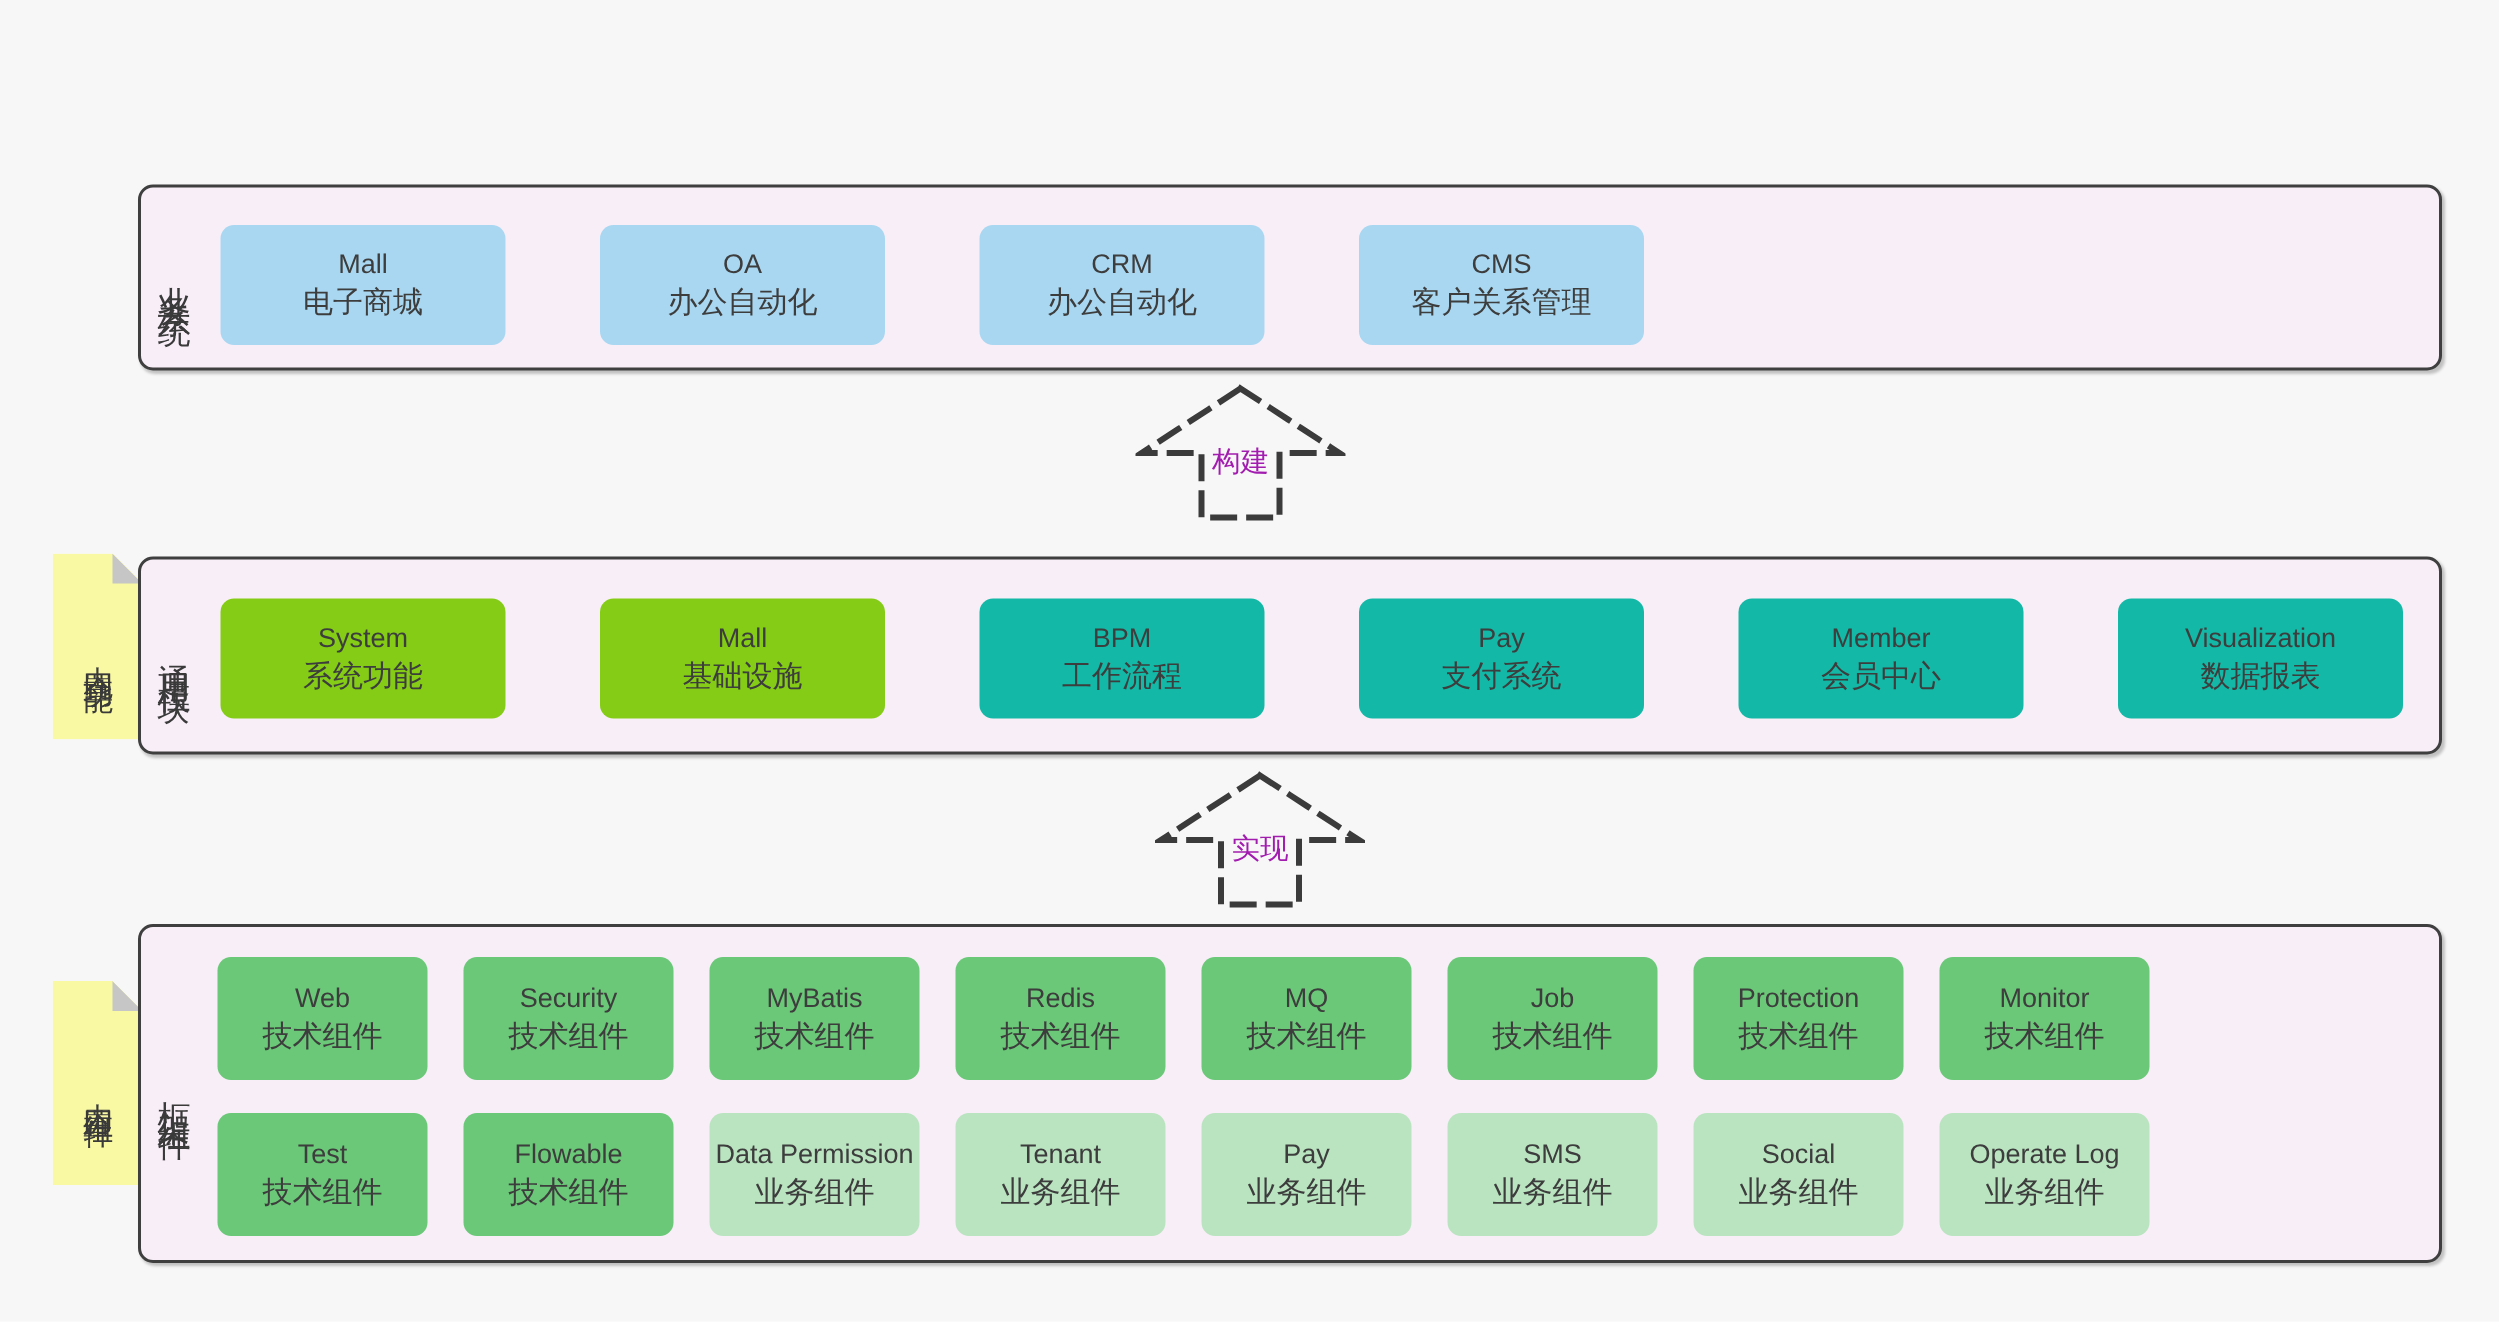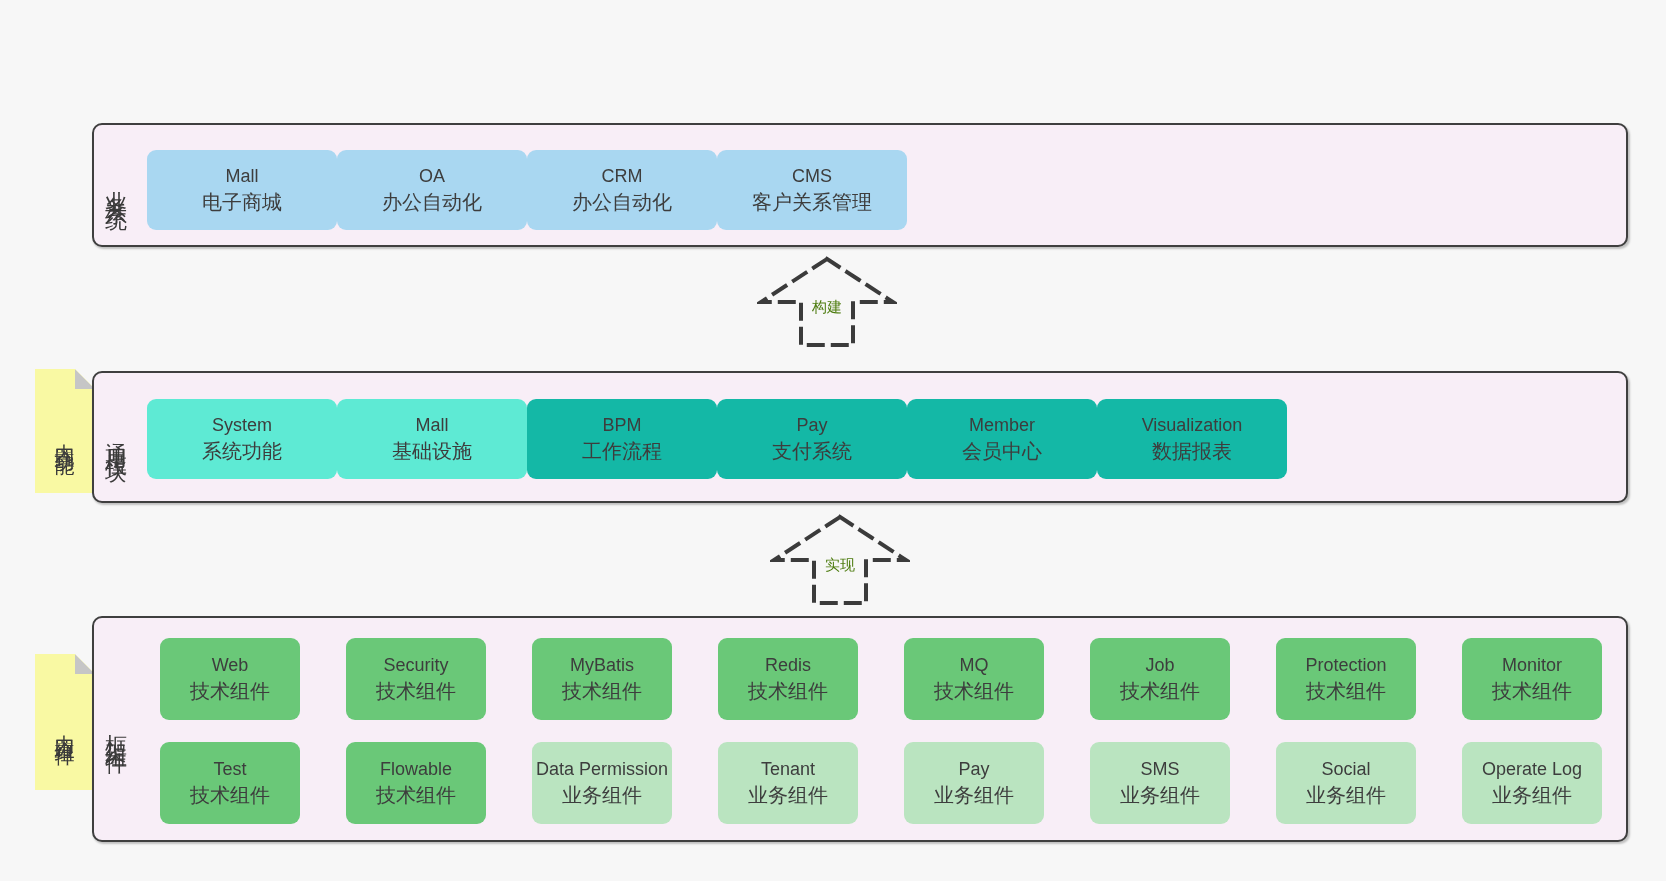--- a/index.html
+++ b/index.html
@@ -23,38 +23,38 @@
   #panel-business{top:123px;height:124px;}
   #panel-common{top:371px;height:132px;}
   #panel-framework{top:616px;height:226px;}
   .vlabel{
     position:absolute;left:11px;top:50%;
     transform:translateY(-50%);
     writing-mode:vertical-rl;text-orientation:upright;
     font-size:22px;letter-spacing:6px;line-height:1;
     color:#3a3a3a;white-space:nowrap;
   }
-  .row{position:absolute;left:53px;display:flex;}
+  .row{position:absolute;left:53px;display:flex;gap:63px;}
   #panel-business .row{top:25px;}
   #panel-common .row{top:26px;}
-  .row8{position:absolute;left:66px;display:flex;gap:46px;}
+  .row8{position:absolute;left:51px;display:flex;gap:24px;}
   #panel-framework .row8.r1{top:20px;}
   #panel-framework .row8.r2{top:124px;}
   .box{
     border-radius:9px;
     display:flex;flex-direction:column;
     align-items:center;justify-content:center;
     text-align:center;flex:0 0 auto;
   }
   .box6{width:190px;height:80px;}
   .box8{width:140px;height:82px;}
   .box .name{font-size:18px;line-height:1.35;}
   .box .sub{font-size:20px;line-height:1.35;}
   .b-blue{background:#a9d7f1;}
-  .b-red{background:#5eead4;}
+  .b-red{background:#84cc16;}
   .b-pink{background:#14b8a6;}
   .b-green{background:#6ac878;}
   .b-lgreen{background:#bae4c0;}
   .sticky{
     position:absolute;left:35px;width:60px;
     background:#f9f9a3;
     clip-path:polygon(0 0, calc(100% - 20px) 0, 100% 20px, 100% 100%, 0 100%);
     display:flex;align-items:center;justify-content:center;
     z-index:1;
   }
@@ -71,23 +71,23 @@
     color:#3a3a3a;margin-top:10px;white-space:nowrap;
   }
   .arrow{position:absolute;width:140px;height:92px;z-index:1;}
   #arrow-build{left:757px;top:256px;}
   #arrow-implement{left:770px;top:514px;}
   .arrow svg{display:block;}
   .alabel{
     position:absolute;left:50%;top:40px;
     transform:translateX(-50%);
     background:#f7f7f7;
-    font-size:15px;line-height:1.3;
+    font-size:19px;line-height:1.3;
     padding:1px 3px;white-space:nowrap;
-    color:#4d7c0f;
+    color:#a21caf;
   }
 </style>
 </head>
 <body>
 
 <div class="page">
 
   <div class="sticky" id="sticky-common">
     <span class="fold"></span>
     <span class="stext">内置功能</span>

